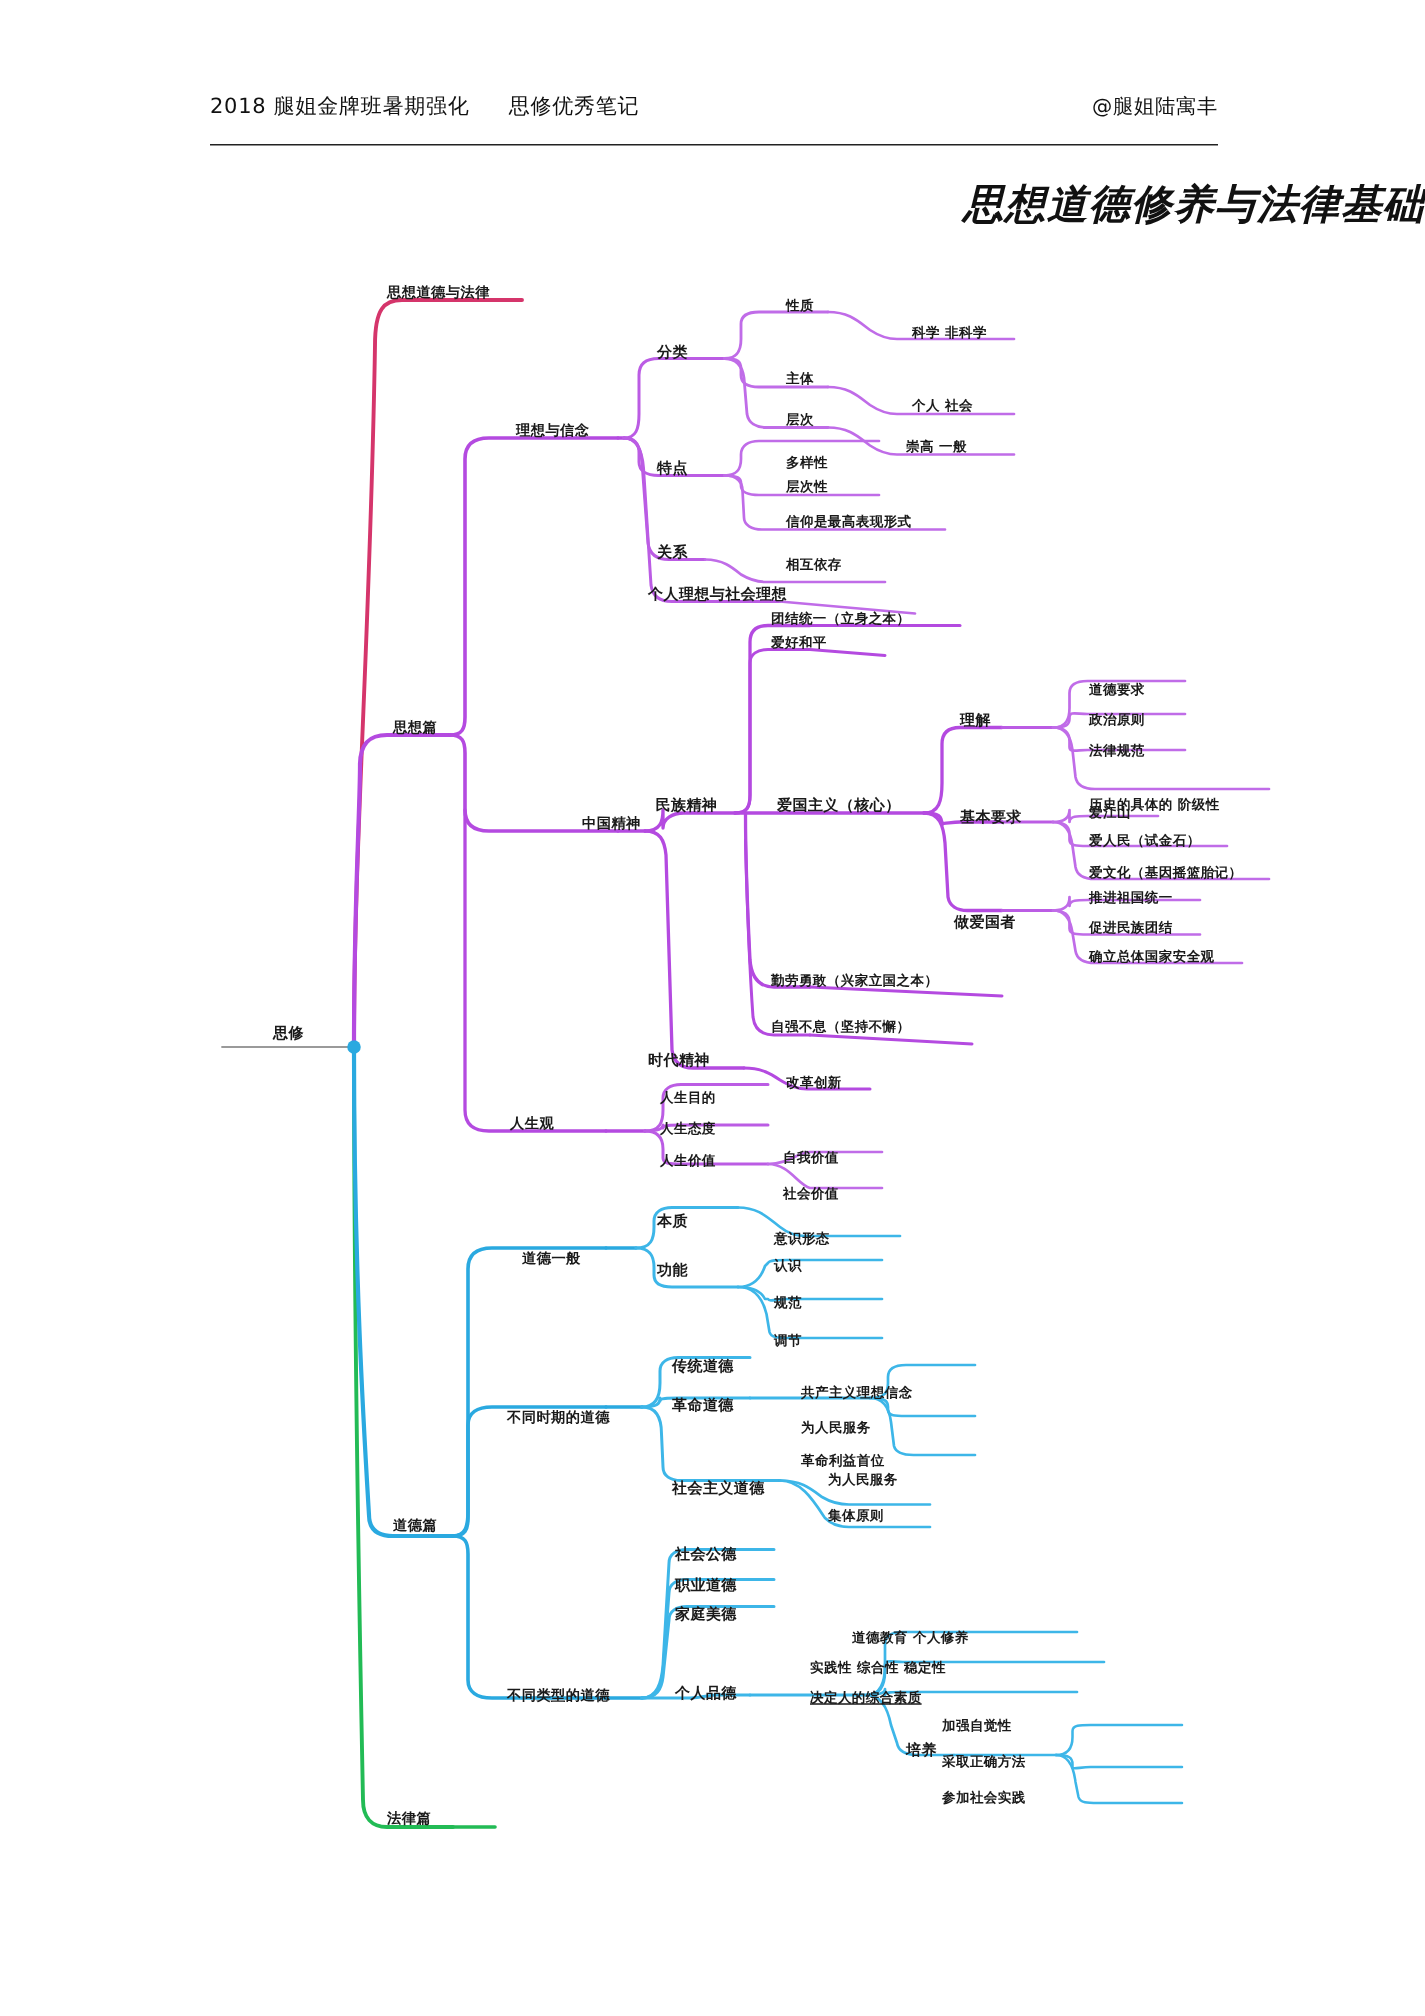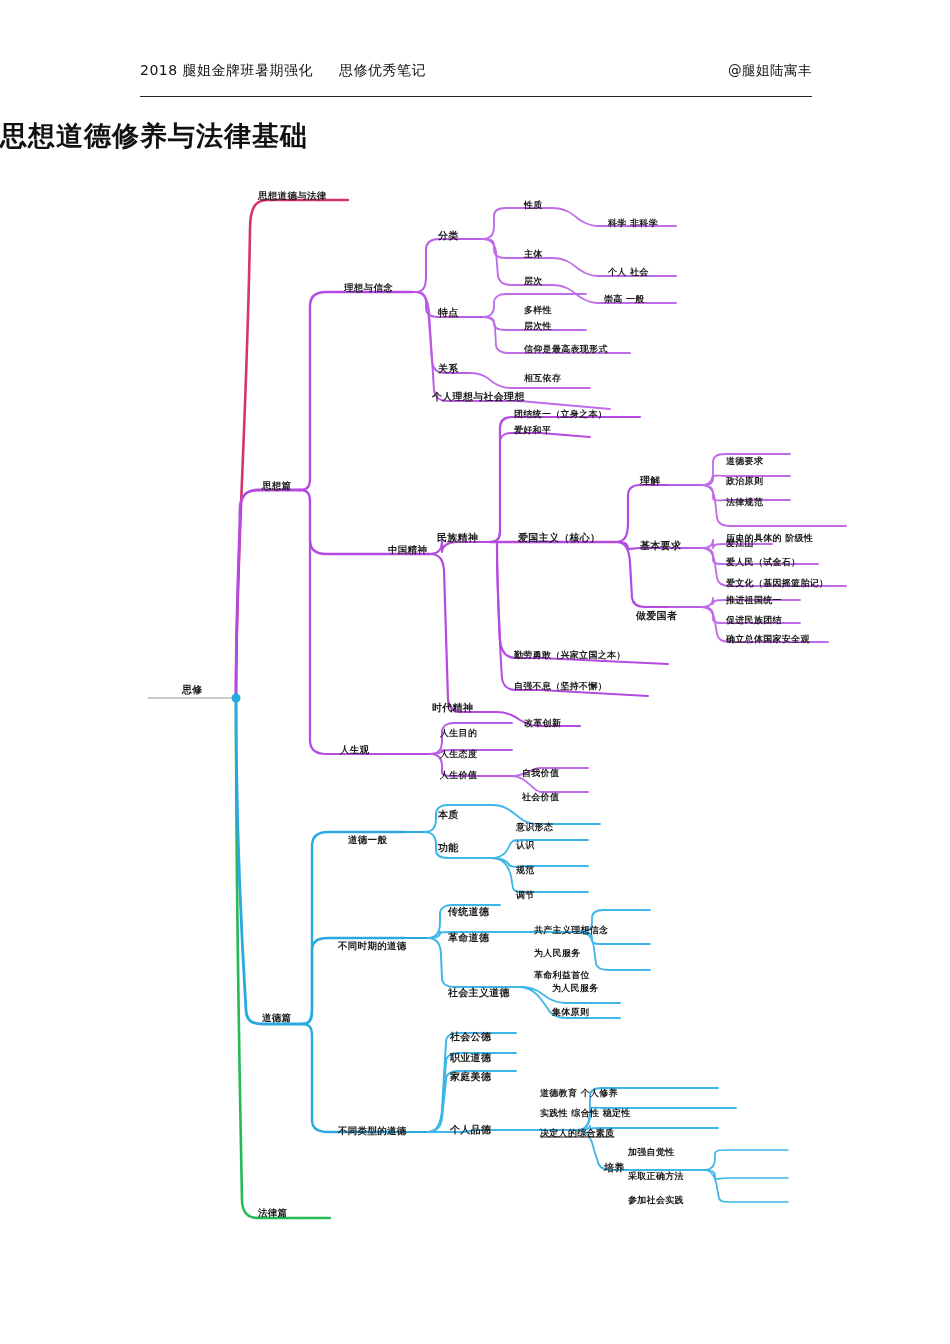--- a/index.html
+++ b/index.html
@@ -13,22 +13,22 @@
 
   
   .hdr{
     position:absolute;left:140px;top:62px;width:672px;height:34px;
     border-bottom:1.6px solid #222;
     display:flex;align-items:flex-start;justify-content:space-between;
   }
   .hdr-left{display:flex;gap:26px;font-size:14px;letter-spacing:.5px;}
   .hdr-right{font-size:13.5px;letter-spacing:.5px;}
   .doc-title{
-    position:absolute;left:0;right:0;top:118px;text-align:left;
-    font-size:27px;font-weight:bold;letter-spacing:1px;
+    position:absolute;left:0;right:0;top:118px;text-align:right;
+    font-size:27px;font-weight:bold;letter-spacing:1px;font-style:italic;
   }
 
   
   .canvas{position:absolute;left:0;top:0;width:950px;height:1344px;}
   svg.links{position:absolute;left:0;top:0;width:950px;height:1344px;pointer-events:none;}
 
   .node{
     position:absolute;white-space:nowrap;
     font-size:9px;font-weight:bold;color:#1a1a1a;
     letter-spacing:.3px;line-height:1;
@@ -269,21 +269,21 @@
     <div class="node l2" style="left:448px;top:993px;">社会主义道德</div>
     <div class="node" style="left:552px;top:988px;">为人民服务</div>
     <div class="node" style="left:552px;top:1012px;">集体原则</div>
 
     <div class="node l1" style="left:338px;top:1131px;">不同类型的道德</div>
     <div class="node l2" style="left:450px;top:1037px;">社会公德</div>
     <div class="node l2" style="left:450px;top:1058px;">职业道德</div>
     <div class="node l2" style="left:450px;top:1077px;">家庭美德</div>
     <div class="node l2" style="left:450px;top:1130px;">个人品德</div>
 
-    <div class="node" style="left:540px;top:1093px;">道德教育 个人修养</div>
+    <div class="node" style="left:568px;top:1093px;">道德教育 个人修养</div>
     <div class="node" style="left:540px;top:1113px;">实践性 综合性 稳定性</div>
     <div class="node" style="left:540px;top:1133px;text-decoration:underline;">决定人的综合素质</div>
     <div class="node l2" style="left:604px;top:1168px;">培养</div>
     <div class="node" style="left:628px;top:1152px;">加强自觉性</div>
     <div class="node" style="left:628px;top:1176px;">采取正确方法</div>
     <div class="node" style="left:628px;top:1200px;">参加社会实践</div>
 
   </div>
 </div>
 

